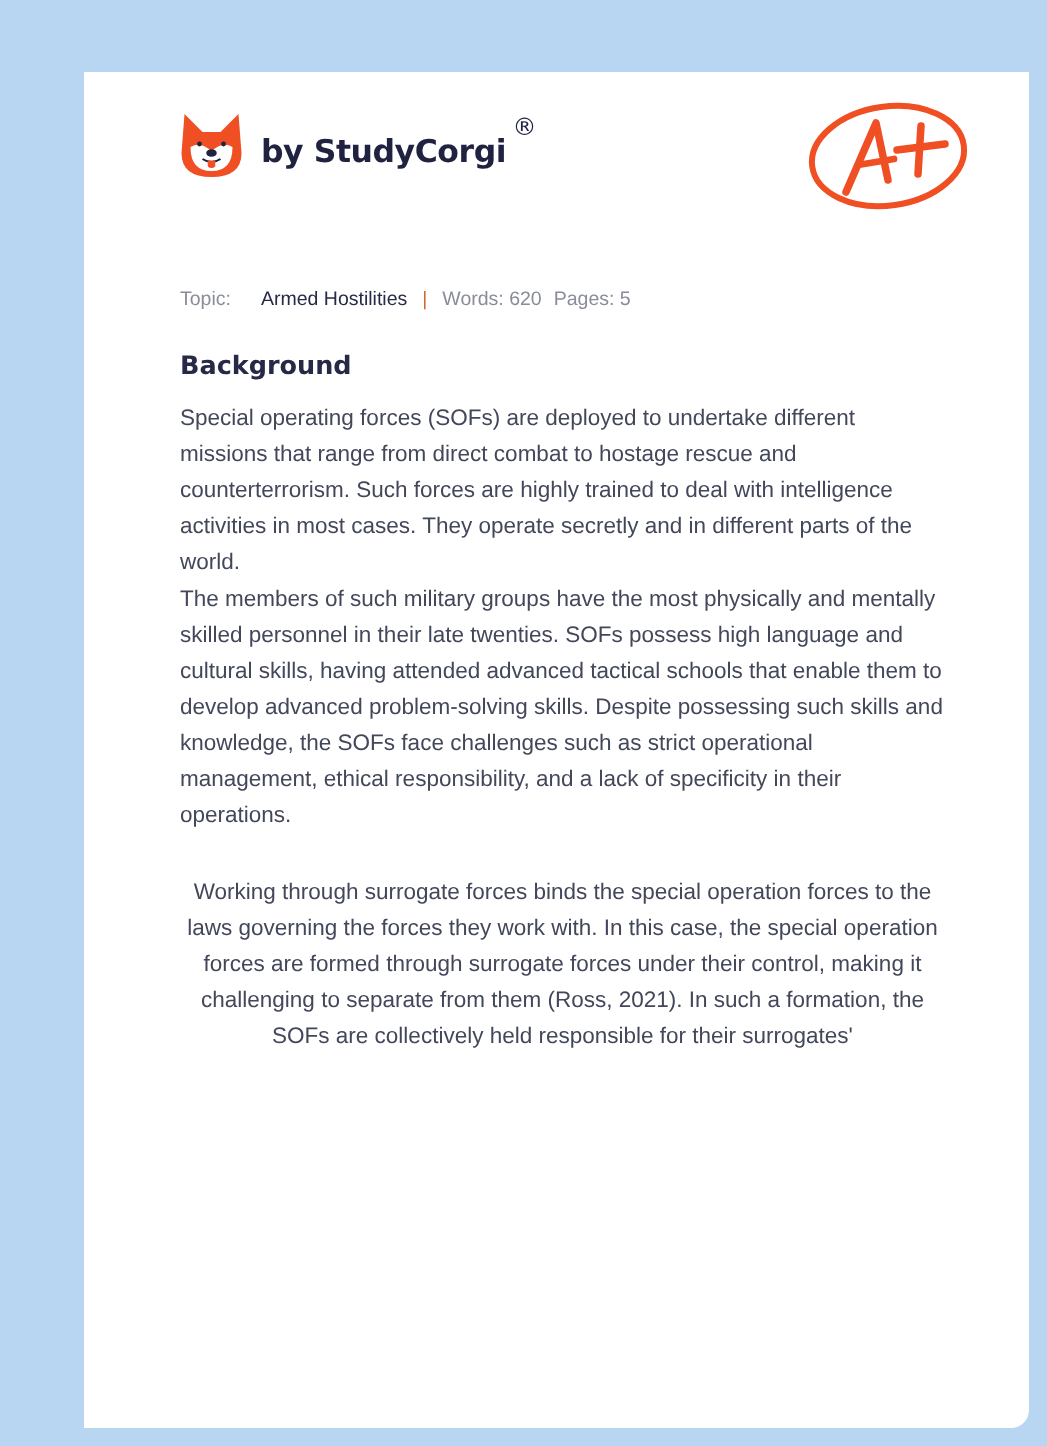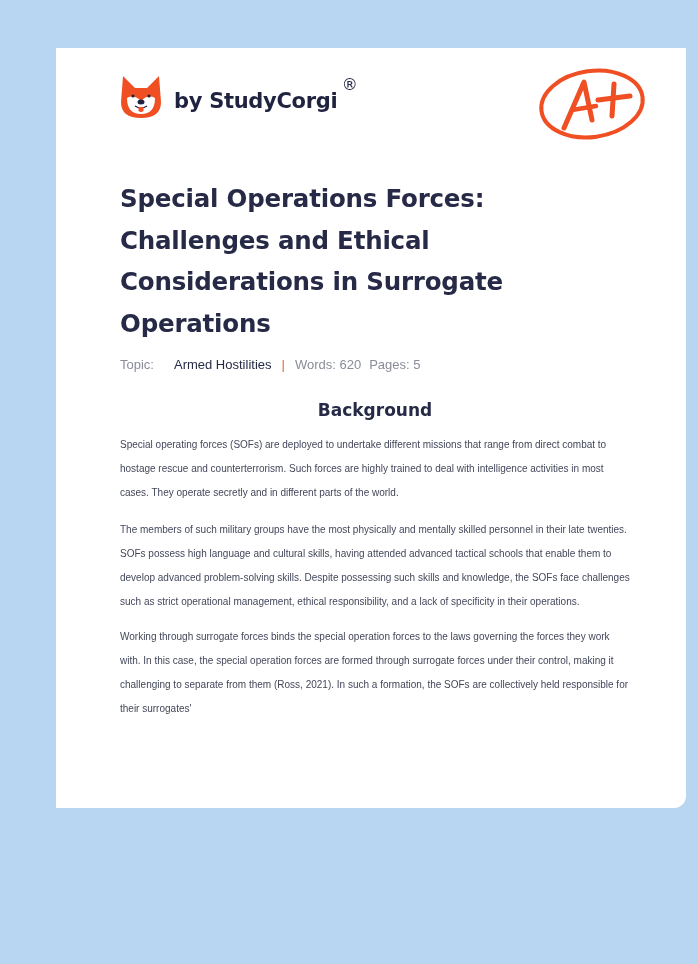--- a/index.html
+++ b/index.html
@@ -9,21 +9,21 @@
       background: #b8d5f2;
       position: relative;
       overflow: hidden;
       font-family: "Liberation Sans", sans-serif;
     }
     .card {
       position: absolute;
       left: 56px;
       top: 48px;
       width: 630px;
-      height: 760px;
+      height: 904px;
       background: #ffffff;
       border-radius: 0 0 12px 0;
       overflow: hidden;
     }
     .header {
       position: absolute;
       left: 64px;
       top: 26px;
       display: flex;
       align-items: center;
@@ -92,31 +92,31 @@
       margin-left: 8px;
     }
     h2 {
       margin: 0;
       font-family: "DejaVu Sans", sans-serif;
       font-weight: bold;
       font-size: 17px;
       color: #262a46;
       line-height: 24px;
     }
-    h2.bg { margin-top: 26px; text-align: center; }
+    h2.bg { margin-top: 26px; }
     h2.pec { margin-top: 20px; }
     p {
       margin: 0;
-      font-size: 10px;
+      font-size: 15px;
       line-height: 24px;
       color: #43475a;
     }
     p.first { margin-top: 11px; }
-    p.second { margin-top: 13px; }
-    p.third { margin-top: 11px; }
+    p.second { margin-top: 1px; }
+    p.third { margin-top: 27px; text-align: center; }
   </style>
 </head>
 <body>
 
 <div class="card">
 
   <div class="header">
     <svg class="logo-icon" viewBox="0 0 42 46">
       <path d="M3 2 L15 14 L27 14 L39 2 L41 28 Q41 44 21 44 Q1 44 1 28 Z" fill="#f04f23"></path>
       <path d="M7 24 Q14 20 21 27 Q28 20 35 24 Q35 40 21 40 Q7 40 7 24 Z" fill="#ffffff"></path>
@@ -134,21 +134,20 @@
 
   <svg class="grade-badge" viewBox="0 0 116 84">
     <ellipse cx="56" cy="46" rx="51" ry="33" fill="none" stroke="#f04f23" stroke-width="4" transform="rotate(-8 56 46)"></ellipse>
     <path d="M28 70 L48 24 L56 62" fill="none" stroke="#f04f23" stroke-width="5" stroke-linecap="round" stroke-linejoin="round"></path>
     <path d="M36 52 L60 48" fill="none" stroke="#f04f23" stroke-width="4.5" stroke-linecap="round"></path>
     <path d="M78 26 L76 58" fill="none" stroke="#f04f23" stroke-width="5" stroke-linecap="round"></path>
     <path d="M62 42 L94 38" fill="none" stroke="#f04f23" stroke-width="5" stroke-linecap="round"></path>
   </svg>
 
   <div class="content">
-    <h1>Special Operations Forces: Challenges and Ethical Considerations in Surrogate Operations</h1>
 
     <div class="meta">
       <span>Topic:</span>
       <span class="topic-val">Armed Hostilities</span>
       <span class="sep">|</span>
       <span>Words: 620</span>
       <span class="pages">Pages: 5</span>
     </div>
 
     <h2 class="bg">Background</h2>

